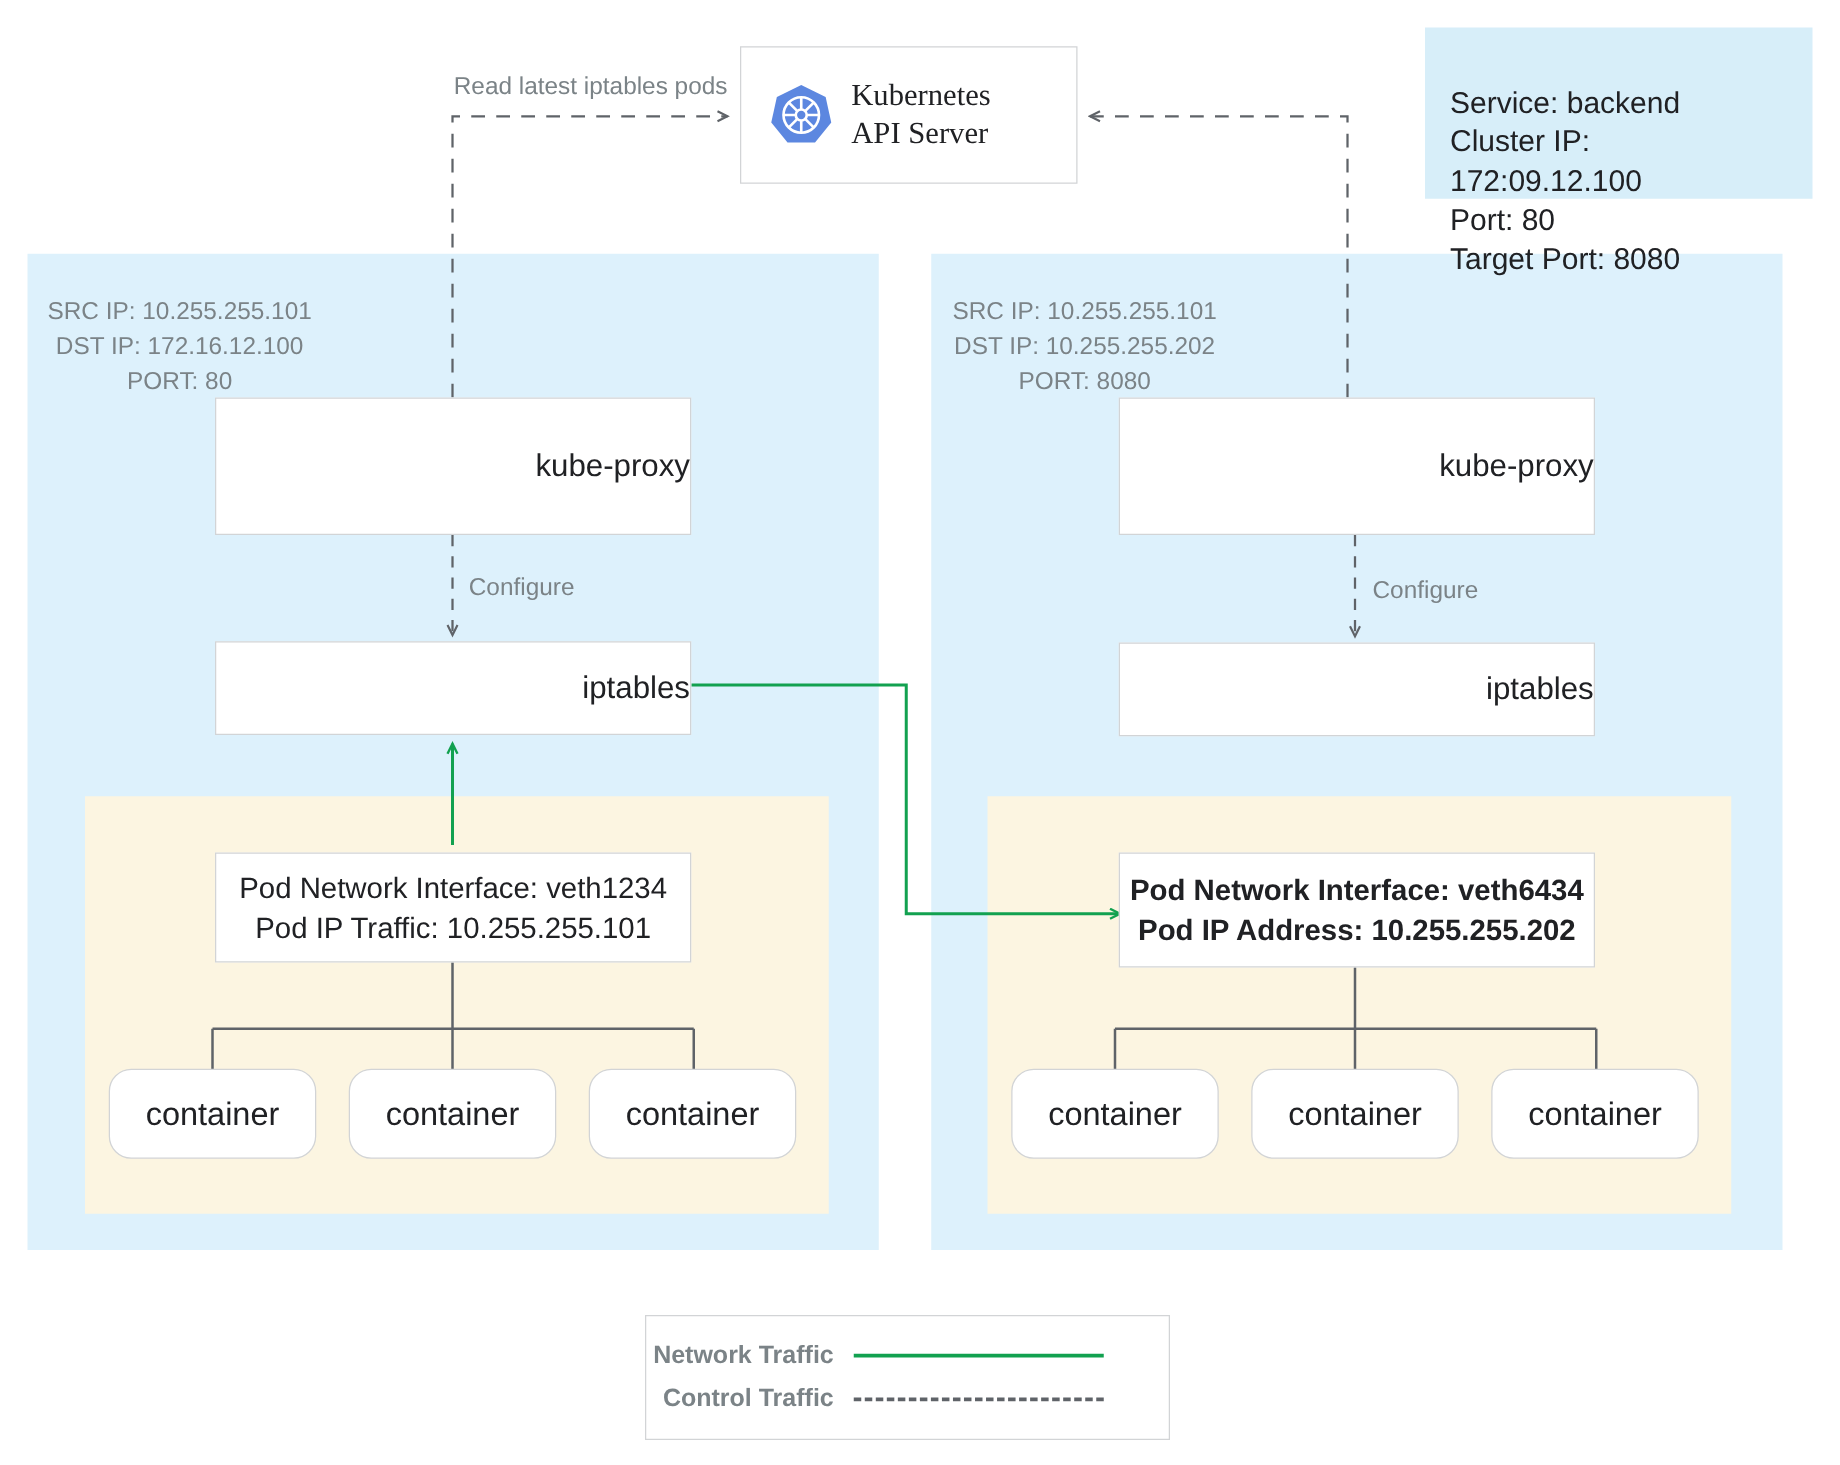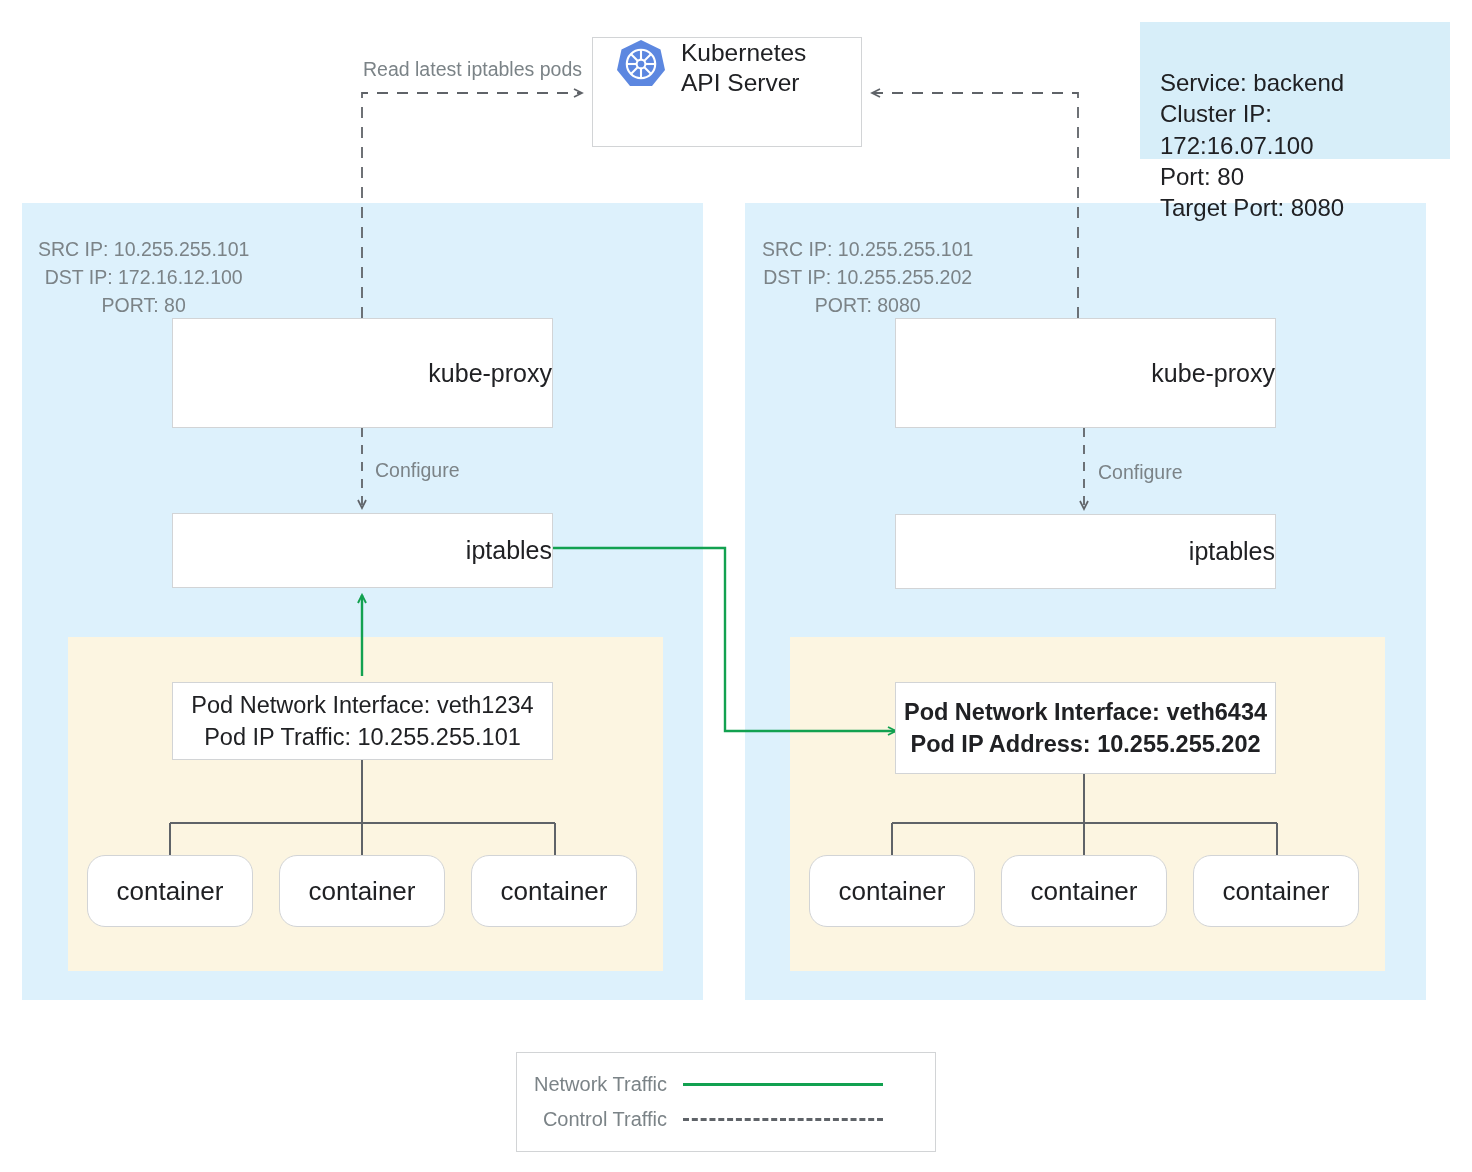--- a/index.html
+++ b/index.html
@@ -42,23 +42,25 @@
   .box-lg   { font-size: 25px; justify-content: flex-end; }
   .box-pod  { font-size: 23.5px; line-height: 1.28; }
   .box-ctr  { font-size: 26px; border-radius: 18px; }
 
   
   .api-box {
     background: #ffffff;
     border: 1px solid #d2d4d6;
     box-sizing: border-box;
     display: flex;
+    align-items: center;
     justify-content: flex-start;
     gap: 14px;
     padding-left: 22px;
+    font-family: Liberation Serif, serif;
   }
   .api-label {
     font-size: 24.5px;
     line-height: 1.22;
     color: #202124;
     white-space: pre-line;
     text-align: left;
   }
 
   
@@ -86,20 +88,21 @@
     font-size: 19.5px;
     color: #7b8387;
     white-space: nowrap;
   }
 
   
   .legend-box {
     background: #ffffff;
     border: 1px solid #d2d4d6;
     box-sizing: border-box;
+    font-weight: bold;
   }
   .legend-row {
     display: flex;
     align-items: center;
     gap: 16px;
   }
   .legend-text {
     font-size: 20px;
     color: #7b8387;
     text-align: right;
@@ -177,42 +180,42 @@
           <line x1="22.9" y1="29.1" x2="15.9" y2="36.1"></line>
         </g>
       </svg>
     </span>
     <span class="api-label">Kubernetes
 API Server</span>
   </div>
 
   <div class="abs svc-box" style="left:1140px; top:22px; width:310px; height:137px;">
     <span>Service: backend
-Cluster IP: 172:16.07.100
+Cluster IP: 172:09.12.100
 Port: 80
 Target Port: 8080</span>
   </div>
 
   <div class="abs edge-label" style="left:363px; top:58px;">Read latest iptables pods</div>
   <div class="abs edge-label" style="left:375px; top:459px;">Configure</div>
   <div class="abs edge-label" style="left:1098px; top:461px;">Configure</div>
 
   <div class="abs pktinfo" style="left:38px; top:236px;">SRC IP: 10.255.255.101
 DST IP: 172.16.12.100
 PORT: 80</div>
 
   <div class="abs wbox box-lg" style="left:172px; top:318px; width:381px; height:110px;">
     <span>kube-proxy</span>
   </div>
 
   <div class="abs wbox box-lg" style="left:172px; top:513px; width:381px; height:75px;">
     <span>iptables</span>
   </div>
 
-  <div class="abs wbox box-pod" style="left:172px; top:682px; width:381px; height:78px; flex-direction:column; gap:2px;">
+  <div class="abs wbox box-pod" style="left:172px; top:682px; width:381px; height:88px; flex-direction:column; gap:2px;">
     <span>Pod Network Interface: veth1234</span>
     <span>Pod IP Traffic: 10.255.255.101</span>
   </div>
 
   <div class="abs wbox box-ctr" style="left:87px; top:855px; width:166px; height:72px;">
     <span>container</span>
   </div>
   <div class="abs wbox box-ctr" style="left:279px; top:855px; width:166px; height:72px;">
     <span>container</span>
   </div>

